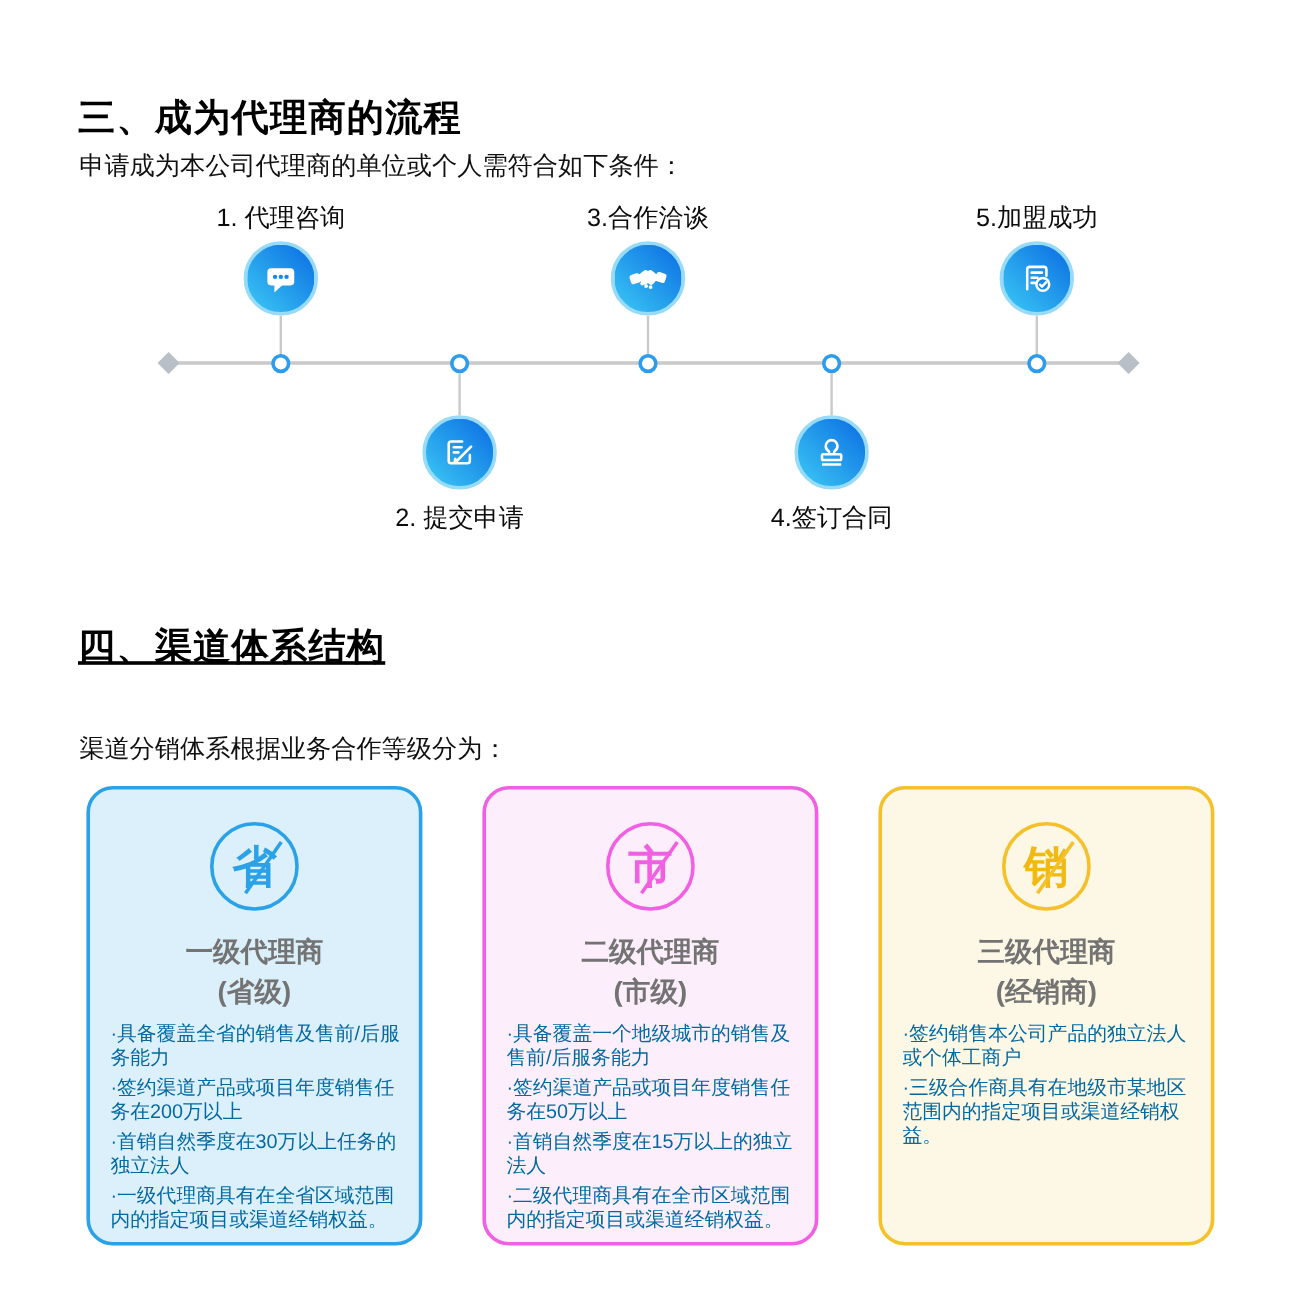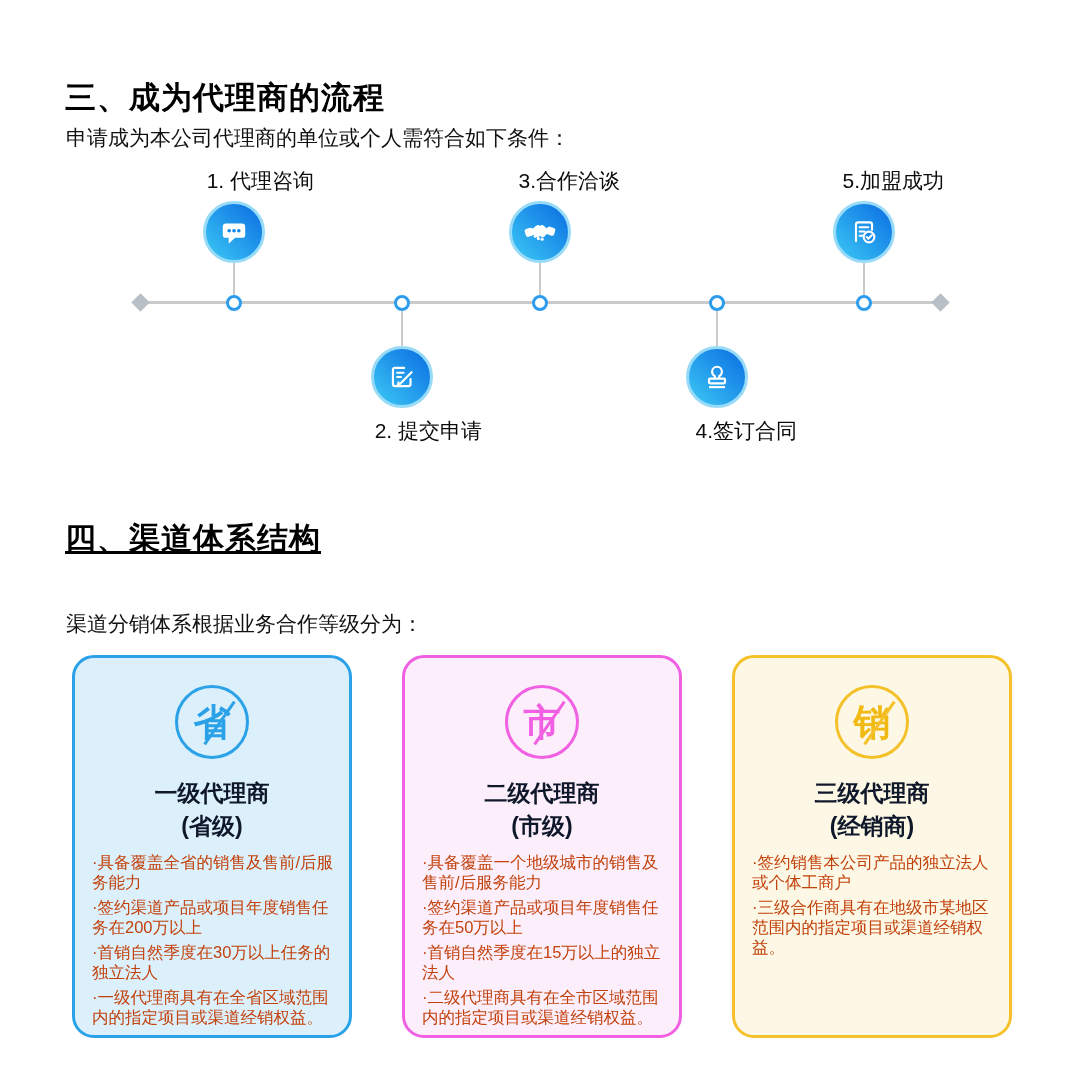--- a/index.html
+++ b/index.html
@@ -9,53 +9,53 @@
   
   .sec-title{position:absolute;left:65px;font-size:31px;font-weight:700;color:#000;letter-spacing:1px;}
   .sec-sub{position:absolute;left:66px;font-size:21px;font-weight:400;color:#111;margin-top:27px;}
 
   
   .hline{position:absolute;left:140px;top:301px;width:800px;height:3px;background:#cacaca;}
   .diamond{position:absolute;width:13px;height:13px;background:#b9bfc6;transform:rotate(45deg);top:296px;}
   .diamond.left{left:134px;} .diamond.right{left:934px;}
 
   .step{position:absolute;top:165px;width:160px;height:295px;}
-  .step .lbl{position:absolute;width:100%;text-align:right;font-size:21px;font-weight:500;color:#0c0c0c;}
+  .step .lbl{position:absolute;width:100%;text-align:center;font-size:21px;font-weight:500;color:#0c0c0c;}
   .step.top .lbl{top:2px;}
   .step.bottom .lbl{top:252px;}
   .step .conn{position:absolute;left:79px;width:2px;background:#cacaca;}
   .step.top .conn{top:98px;height:40px;}
   .step.bottom .conn{top:146px;height:35px;}
   .step .node{position:absolute;left:72px;top:130px;width:16px;height:16px;box-sizing:border-box;
               border:3px solid #2d9cec;border-radius:50%;background:#fff;}
   .step .ic{position:absolute;left:49px;width:62px;height:62px;box-sizing:border-box;border-radius:50%;
             border:3px solid #97dbf8;background:linear-gradient(45deg,#3cc9f5,#0a6ce2);
             display:flex;align-items:center;justify-content:center;}
   .step.top .ic{top:36px;}
   .step.bottom .ic{top:181px;}
-  .s1{left:154px;} .s2{left:322px;} .s3{left:460px;} .s4{left:637px;} .s5{left:784px;}
+  .s1{left:154px;} .s2{left:303px;} .s3{left:460px;} .s4{left:613px;} .s5{left:784px;}
 
   
   .card{position:absolute;top:655px;width:280px;height:383px;box-sizing:border-box;
         border:3px solid;border-radius:22px;}
   .card.c1{left:72px;border-color:#2ba2e8;background:#dcf0fb;}
   .card.c2{left:402px;border-color:#f15fe3;background:#fceffb;}
   .card.c3{left:732px;border-color:#f5c12b;background:#fdf8e5;}
   .badge{position:absolute;top:27px;left:50%;transform:translateX(-50%);width:74px;height:74px;
          box-sizing:border-box;border:3.5px solid;border-radius:50%;
          display:flex;align-items:center;justify-content:center;
          font-size:37px;font-weight:700;line-height:1;}
   .c1 .badge{color:#2ba2e8;border-color:#2ba2e8;}
   .c2 .badge{color:#f15fe3;border-color:#f15fe3;}
   .c3 .badge{color:#f1b912;border-color:#f5c12b;}
   .badge .slash{position:absolute;width:3px;height:52px;left:40px;top:9px;transform:rotate(35deg);}
   .c1 .slash{background:#2ba2e8;} .c2 .slash{background:#f15fe3;} .c3 .slash{background:#f5c12b;}
   .ctitle{position:absolute;top:119px;width:100%;text-align:center;font-size:23px;font-weight:700;
-          line-height:33px;color:#0f172a;}
-  .bullets{position:absolute;top:194px;left:17px;right:12px;font-size:16.5px;line-height:20px;color:#c2410c;}
+          line-height:33px;color:#737373;}
+  .bullets{position:absolute;top:194px;left:17px;right:12px;font-size:16.5px;line-height:20px;color:#0369a1;}
   .bullets p{margin:0 0 5px 0;}
 </style>
 </head>
 <body>
 
 <div class="canvas">
 
   <div class="sec-title" style="top:33px;margin-top:44px;">三、成为代理商的流程</div>
   <div class="sec-sub" style="top:97px;">申请成为本公司代理商的单位或个人需符合如下条件：</div>
 

